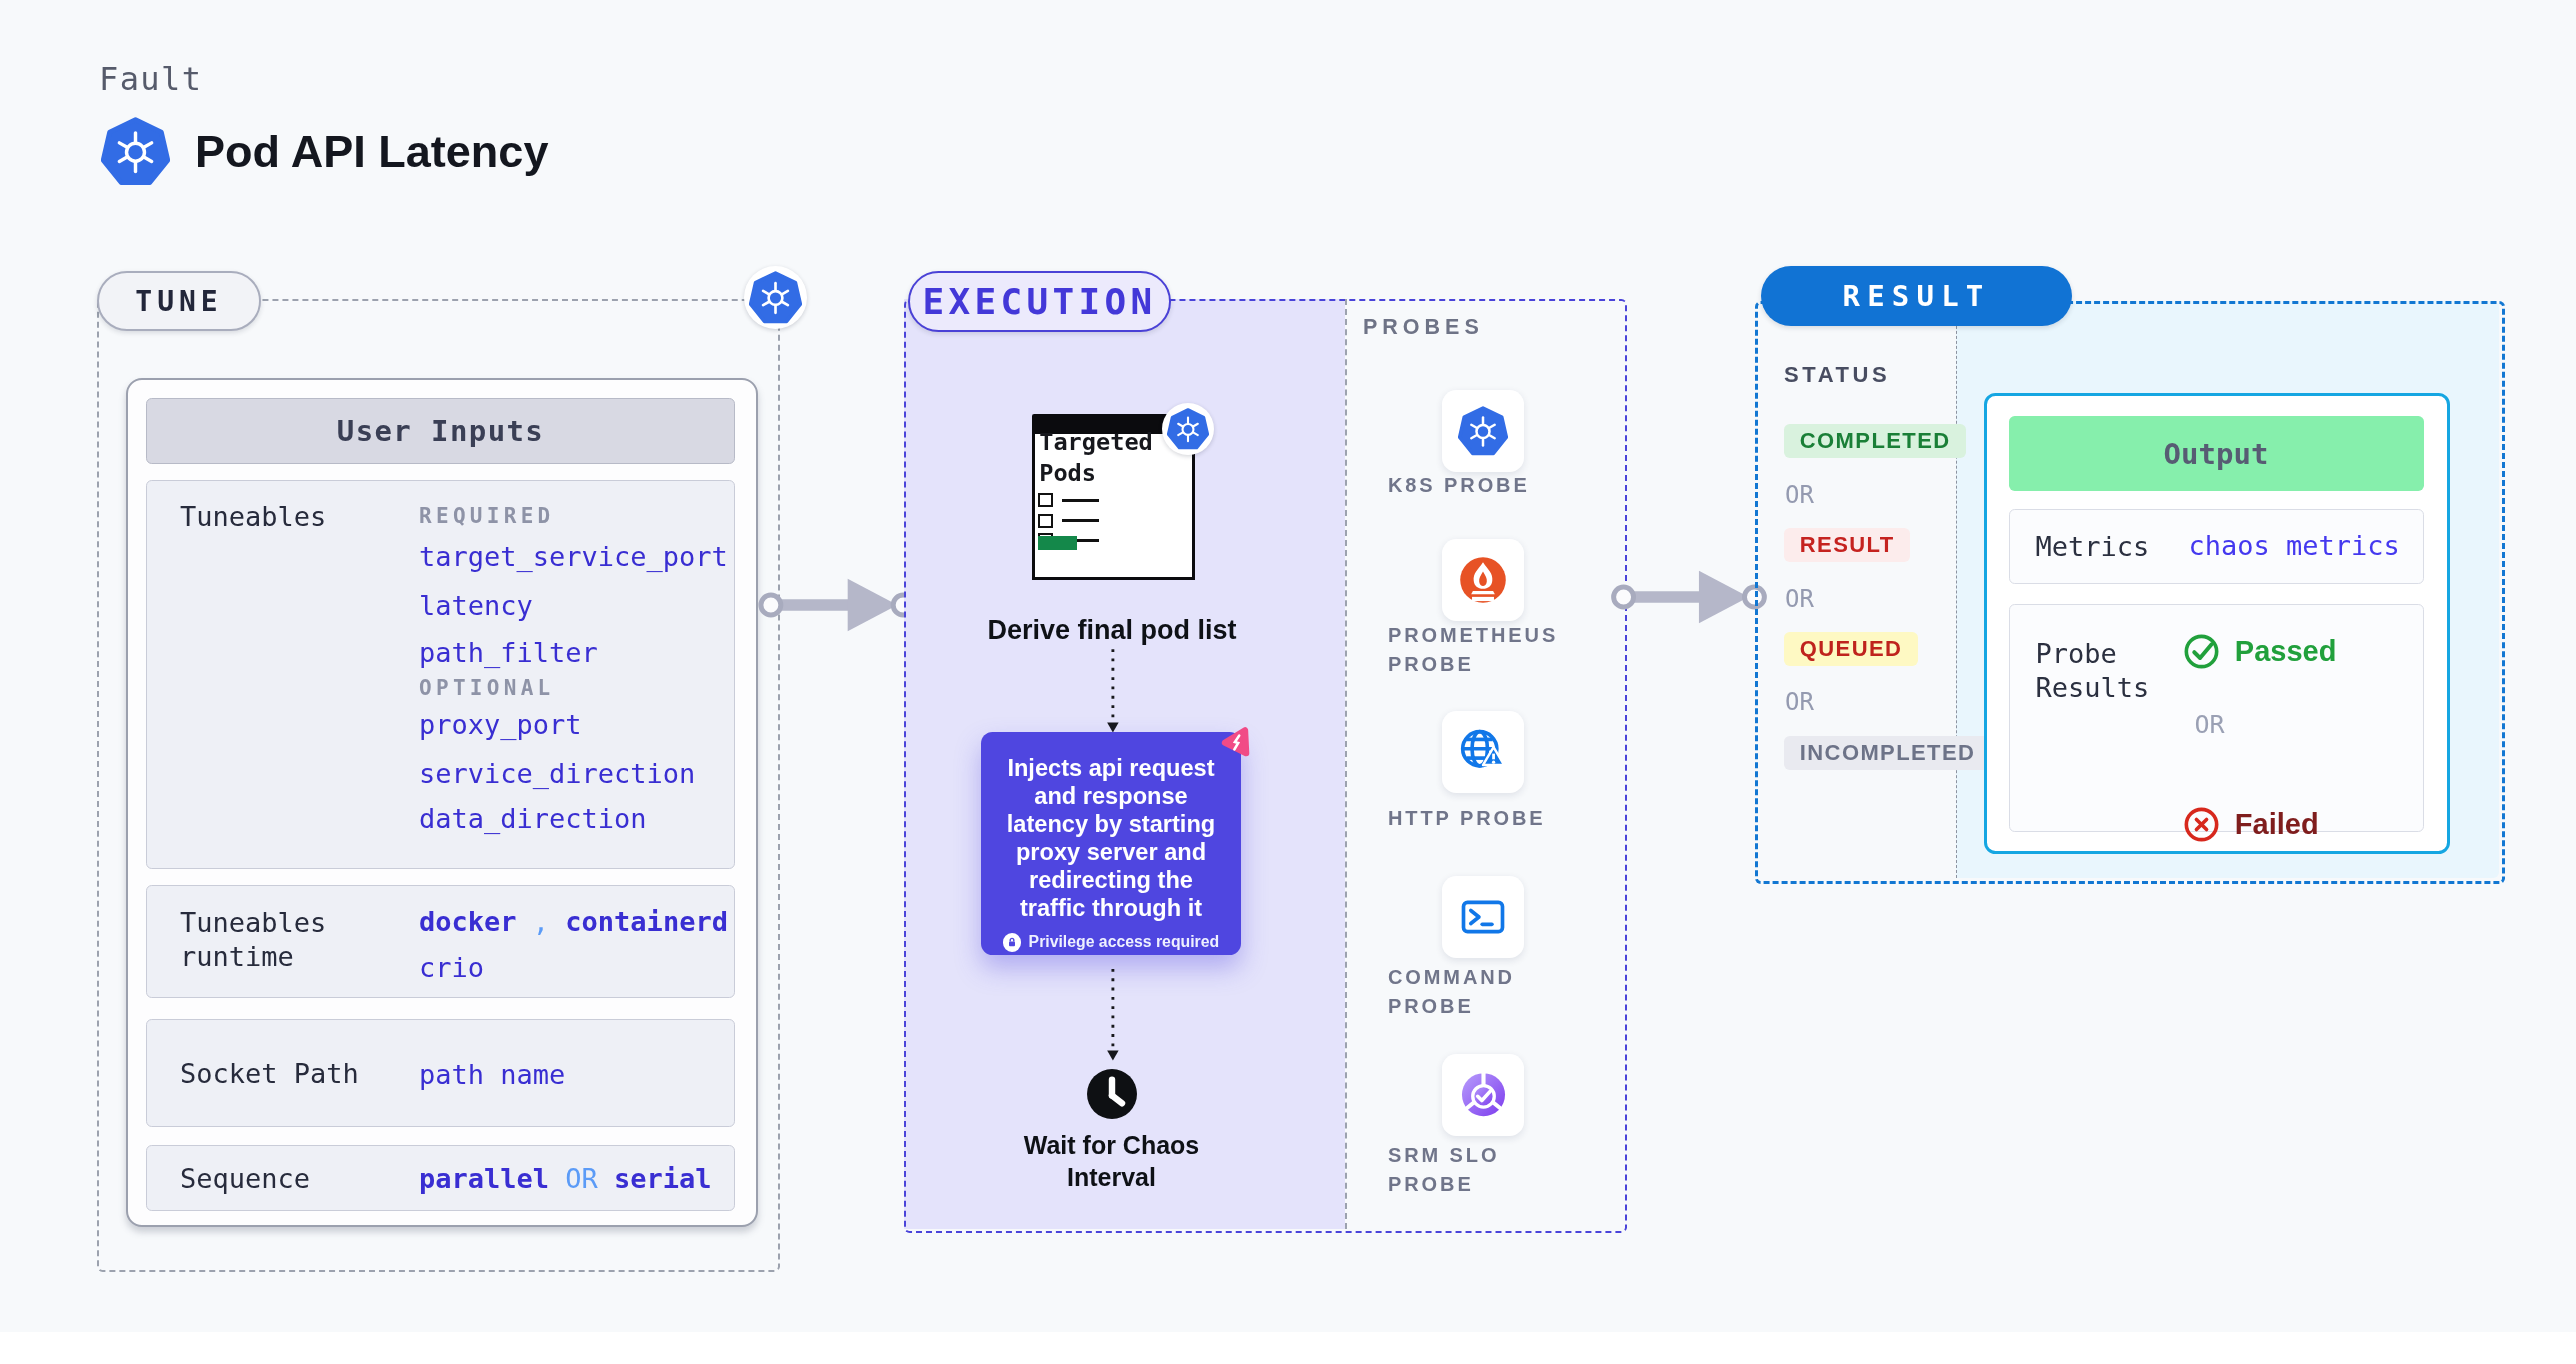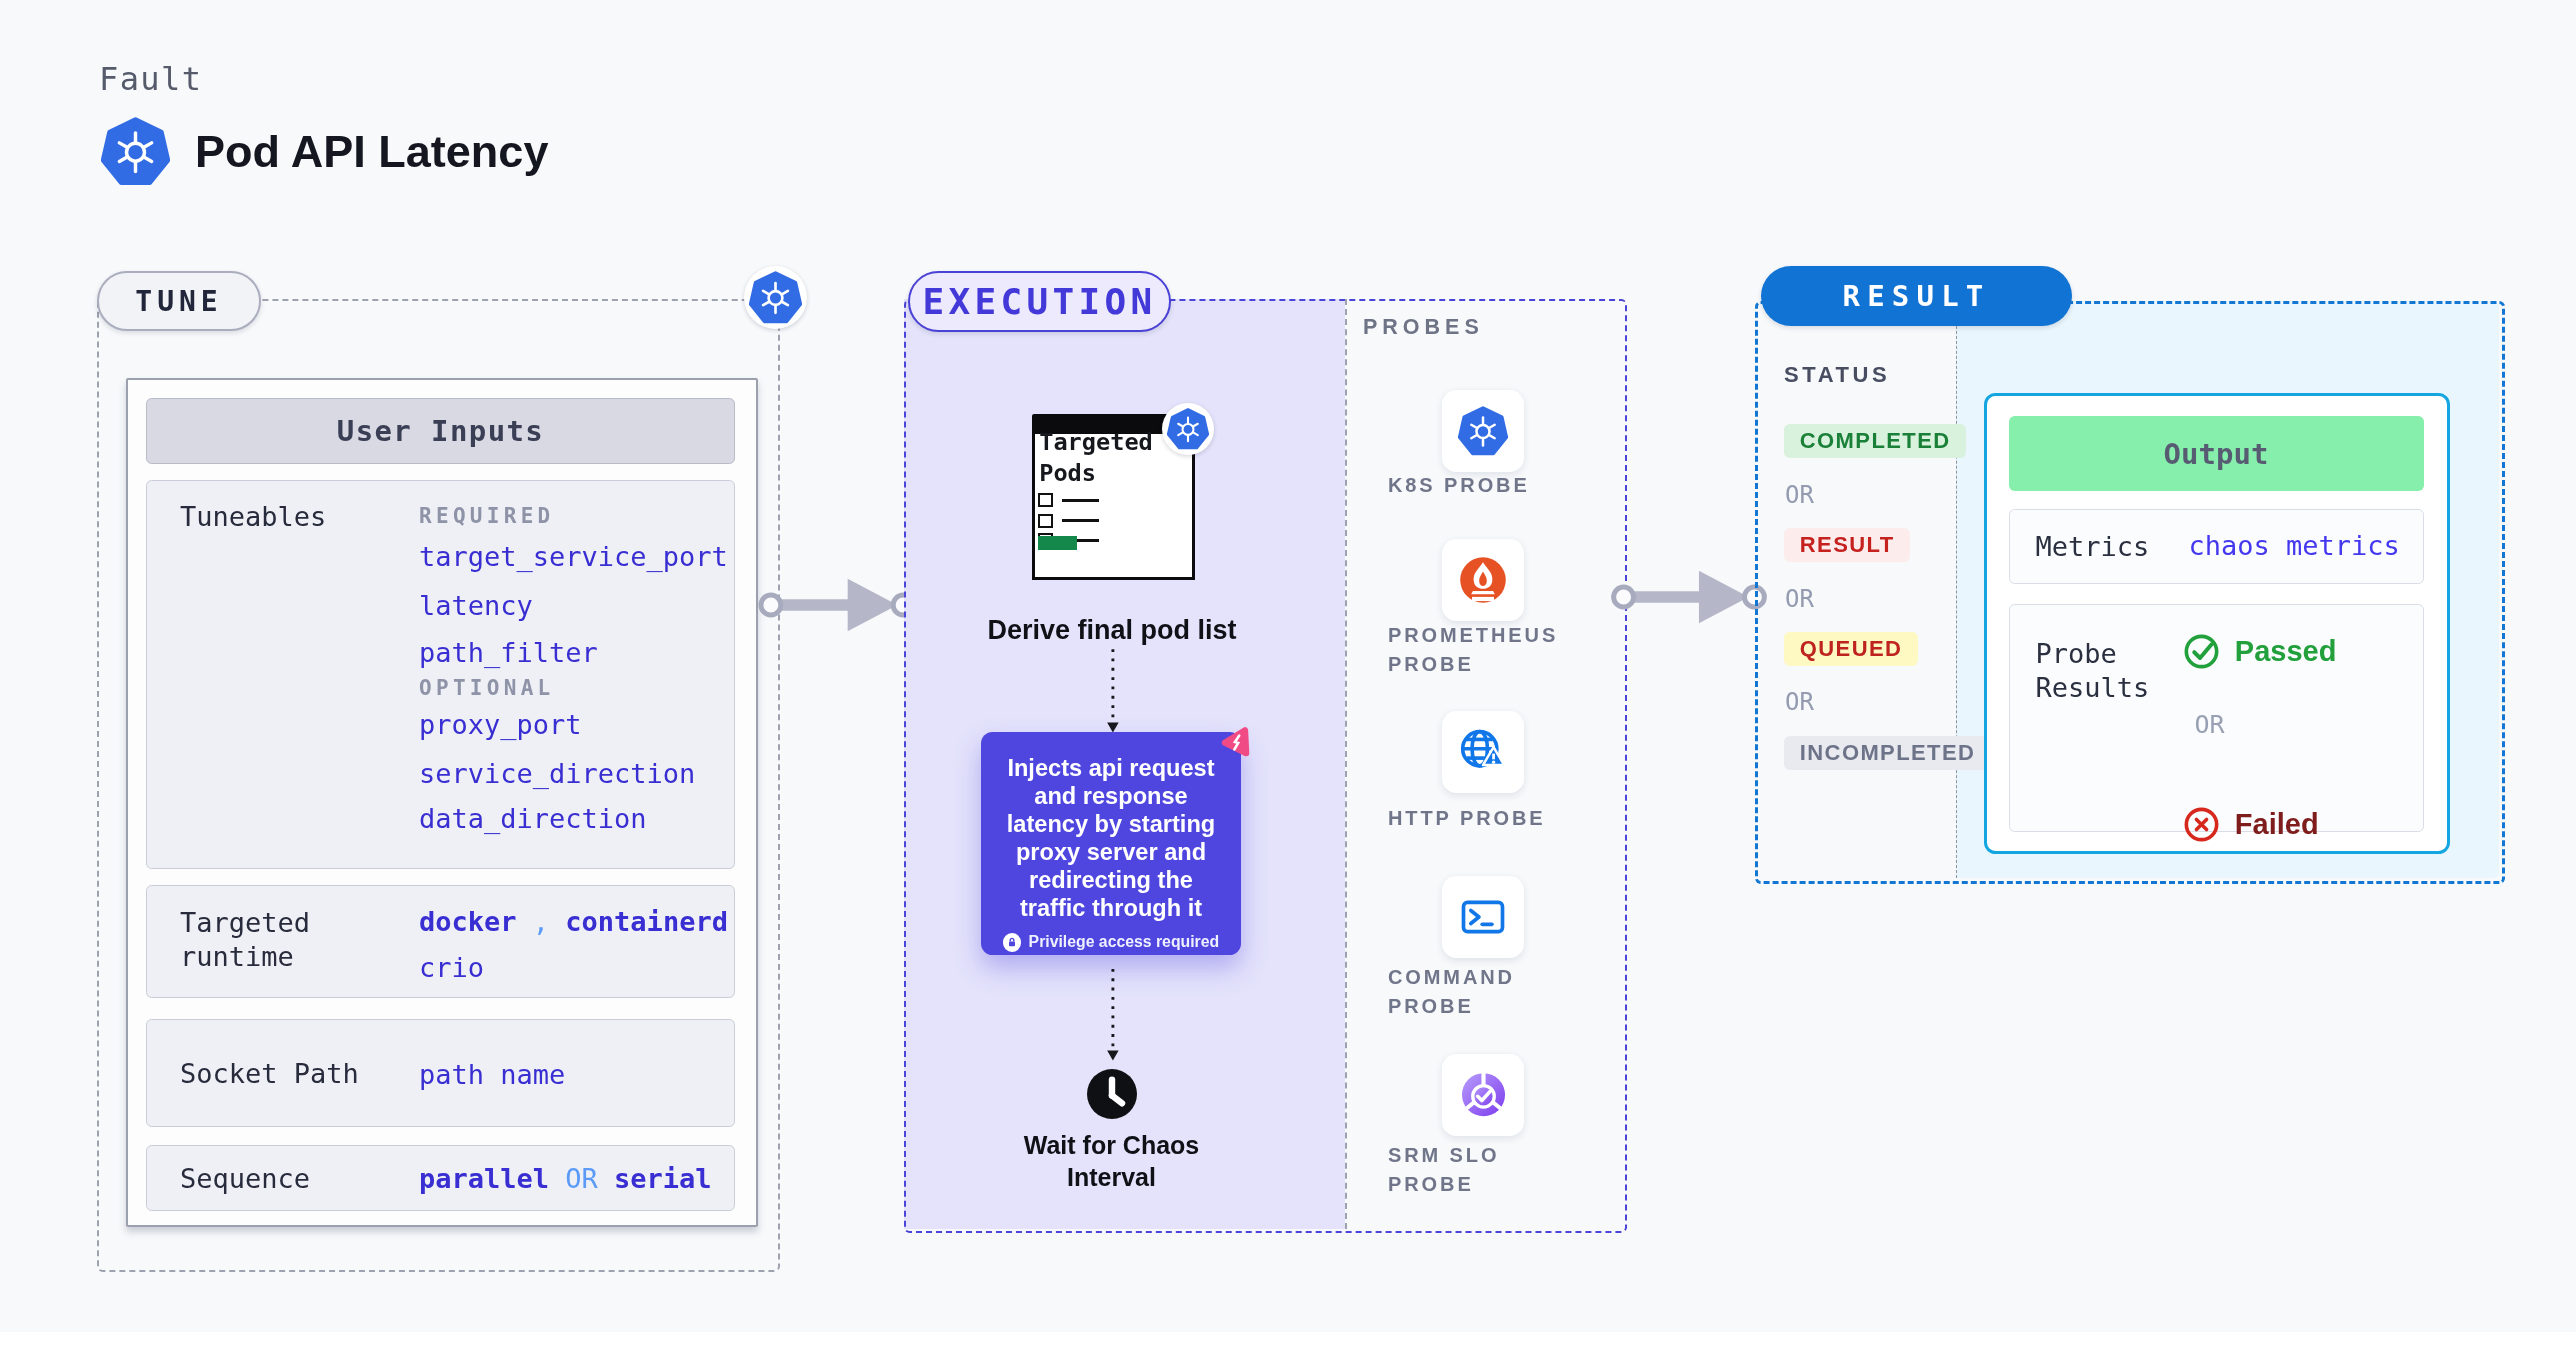--- a/index.html
+++ b/index.html
@@ -21,21 +21,21 @@
   .dashedbox{border-radius:5.7px;}
   .halo{background:#fff;border-radius:50%;display:flex;align-items:center;justify-content:center;
         box-shadow:0 1.4px 4.3px rgba(20,25,50,.18);}
 
   
   .tune-box{left:97px;top:299px;width:679px;height:969px;border:2.1px dashed #9ca2ae;}
   .tune-badge{left:97px;top:271px;width:160px;height:56px;background:#f2f3f7;border:2.1px solid #a9adbd;
               font-size:28px;color:#22263a;letter-spacing:5px;}
   .tune-k8s{left:744px;top:266px;width:63px;height:63px;padding:0;}
   .ui-card{left:126px;top:378px;width:628px;height:845px;background:#fdfdfe;border:2.1px solid #9ba0ae;
-           border-radius:2px;box-shadow:0 5px 7.2px rgba(100,105,125,.30);}
+           border-radius:16px;box-shadow:0 5px 7.2px rgba(100,105,125,.30);}
   .ui-header{left:18px;top:18px;width:587px;height:64px;background:#d8d9e3;border:0.7px solid #b7bac7;
              border-radius:5.7px;display:flex;align-items:center;justify-content:center;
              font-size:29px;font-weight:bold;color:#3a3f55;letter-spacing:1.4px;}
   .ui-row{background:#eef0f6;border:1.4px solid #c9ccd8;border-radius:5.7px;left:18px;width:587px;}
   .row-label{font-size:27px;color:#272b3c;line-height:34px;}
   .seclabel{font-size:21px;font-weight:600;color:#8e93a7;letter-spacing:4.3px;}
   .param{font-size:27px;color:#392ed2;}
   .val-blue{color:#392ed2;font-weight:bold;}
   .val-light{color:#5b9bf7;}
 
@@ -143,21 +143,21 @@
       <div class="abs mono param" style="left:272px;top:60px;">target_service_port</div>
       <div class="abs mono param" style="left:272px;top:109px;">latency</div>
       <div class="abs mono param" style="left:272px;top:156px;">path_filter</div>
       <div class="abs mono seclabel" style="left:272px;top:195px;">OPTIONAL</div>
       <div class="abs mono param" style="left:272px;top:228px;">proxy_port</div>
       <div class="abs mono param" style="left:272px;top:277px;">service_direction</div>
       <div class="abs mono param" style="left:272px;top:322px;">data_direction</div>
     </div>
 
     <div class="abs ui-row" style="top:505px;height:111px;">
-      <div class="abs mono row-label" style="left:33px;top:20px;width:215px;">Targeted runtime</div>
+      <div class="abs mono row-label" style="left:33px;top:20px;width:215px;">Tuneables runtime</div>
       <div class="abs mono param" style="left:272px;top:20px;">
         <span class="val-blue">docker</span>
         <span class="val-light">,</span>
         <span class="val-blue">containerd</span>
       </div>
       <div class="abs mono param" style="left:272px;top:66px;">crio</div>
     </div>
 
     <div class="abs ui-row" style="top:639px;height:106px;">
       <div class="abs mono row-label" style="left:33px;top:37px;">Socket Path</div>

